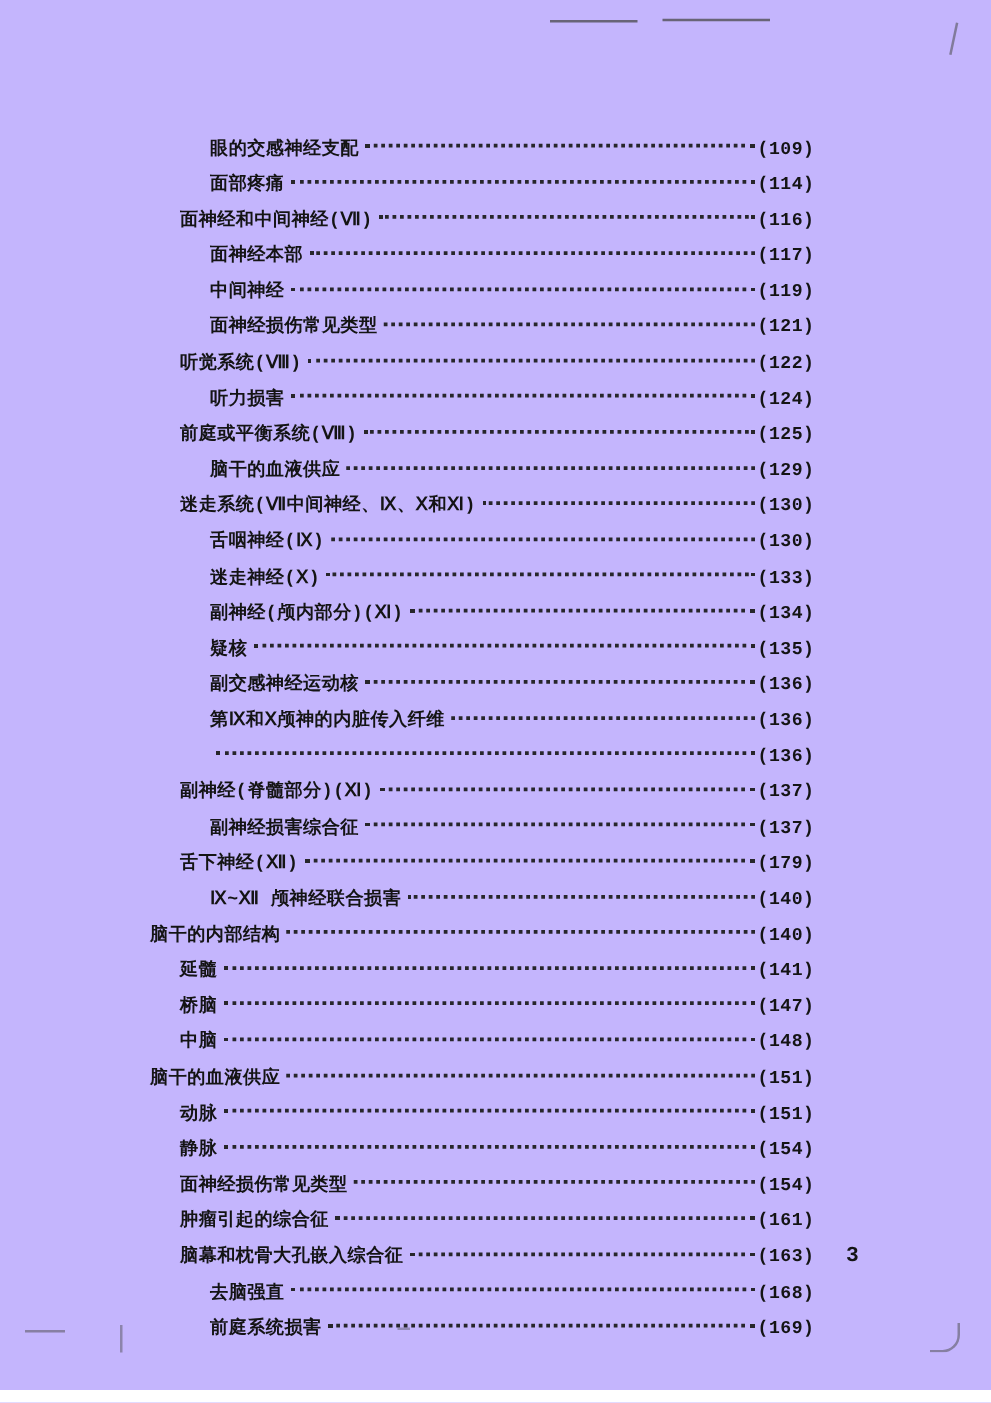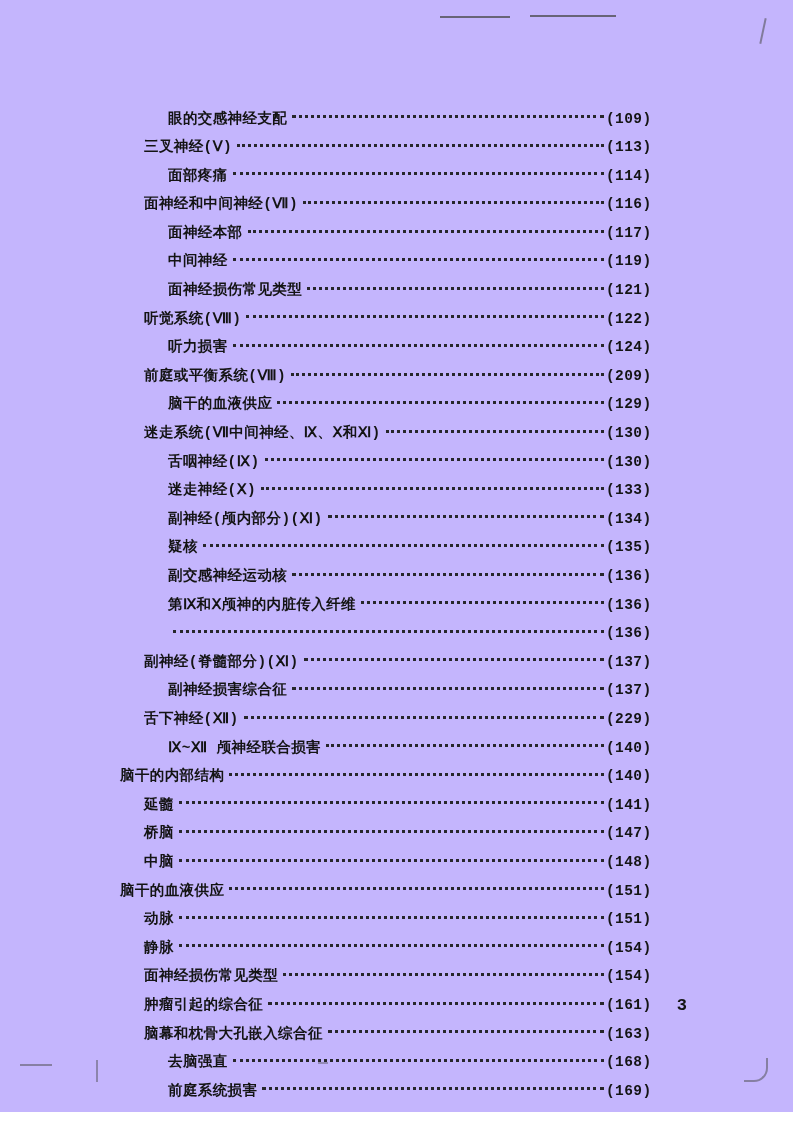--- a/index.html
+++ b/index.html
@@ -104,25 +104,20 @@
   <div class="scan-mark mark-top-1"></div>
   <div class="scan-mark mark-top-2"></div>
   <div class="scan-mark mark-top-3"></div>
 
   <div class="toc" id="toc-list">
       <div class="toc-row i2">
         <span class="label">眼的交感神经支配</span>
         <span class="leader"></span>
         <span class="page-no">(109)</span>
       </div>
-      <div class="toc-row i1">
-        <span class="label">三叉神经(Ⅴ)</span>
-        <span class="leader"></span>
-        <span class="page-no">(113)</span>
-      </div>
       <div class="toc-row i2">
         <span class="label">面部疼痛</span>
         <span class="leader"></span>
         <span class="page-no">(114)</span>
       </div>
       <div class="toc-row i1">
         <span class="label">面神经和中间神经(Ⅶ)</span>
         <span class="leader"></span>
         <span class="page-no">(116)</span>
       </div>
@@ -147,21 +142,21 @@
         <span class="page-no">(122)</span>
       </div>
       <div class="toc-row i2">
         <span class="label">听力损害</span>
         <span class="leader"></span>
         <span class="page-no">(124)</span>
       </div>
       <div class="toc-row i1">
         <span class="label">前庭或平衡系统(Ⅷ)</span>
         <span class="leader"></span>
-        <span class="page-no">(209)</span>
+        <span class="page-no">(125)</span>
       </div>
       <div class="toc-row i2">
         <span class="label">脑干的血液供应</span>
         <span class="leader"></span>
         <span class="page-no">(129)</span>
       </div>
       <div class="toc-row i1">
         <span class="label">迷走系统(Ⅶ中间神经、Ⅸ、Ⅹ和Ⅺ)</span>
         <span class="leader"></span>
         <span class="page-no">(130)</span>
@@ -206,21 +201,21 @@
         <span class="page-no">(137)</span>
       </div>
       <div class="toc-row i2">
         <span class="label">副神经损害综合征</span>
         <span class="leader"></span>
         <span class="page-no">(137)</span>
       </div>
       <div class="toc-row i1">
         <span class="label">舌下神经(Ⅻ)</span>
         <span class="leader"></span>
-        <span class="page-no">(229)</span>
+        <span class="page-no">(179)</span>
       </div>
       <div class="toc-row i2">
         <span class="label">Ⅸ~Ⅻ 颅神经联合损害</span>
         <span class="leader"></span>
         <span class="page-no">(140)</span>
       </div>
       <div class="toc-row i0 bold">
         <span class="label">脑干的内部结构</span>
         <span class="leader"></span>
         <span class="page-no">(140)</span>

